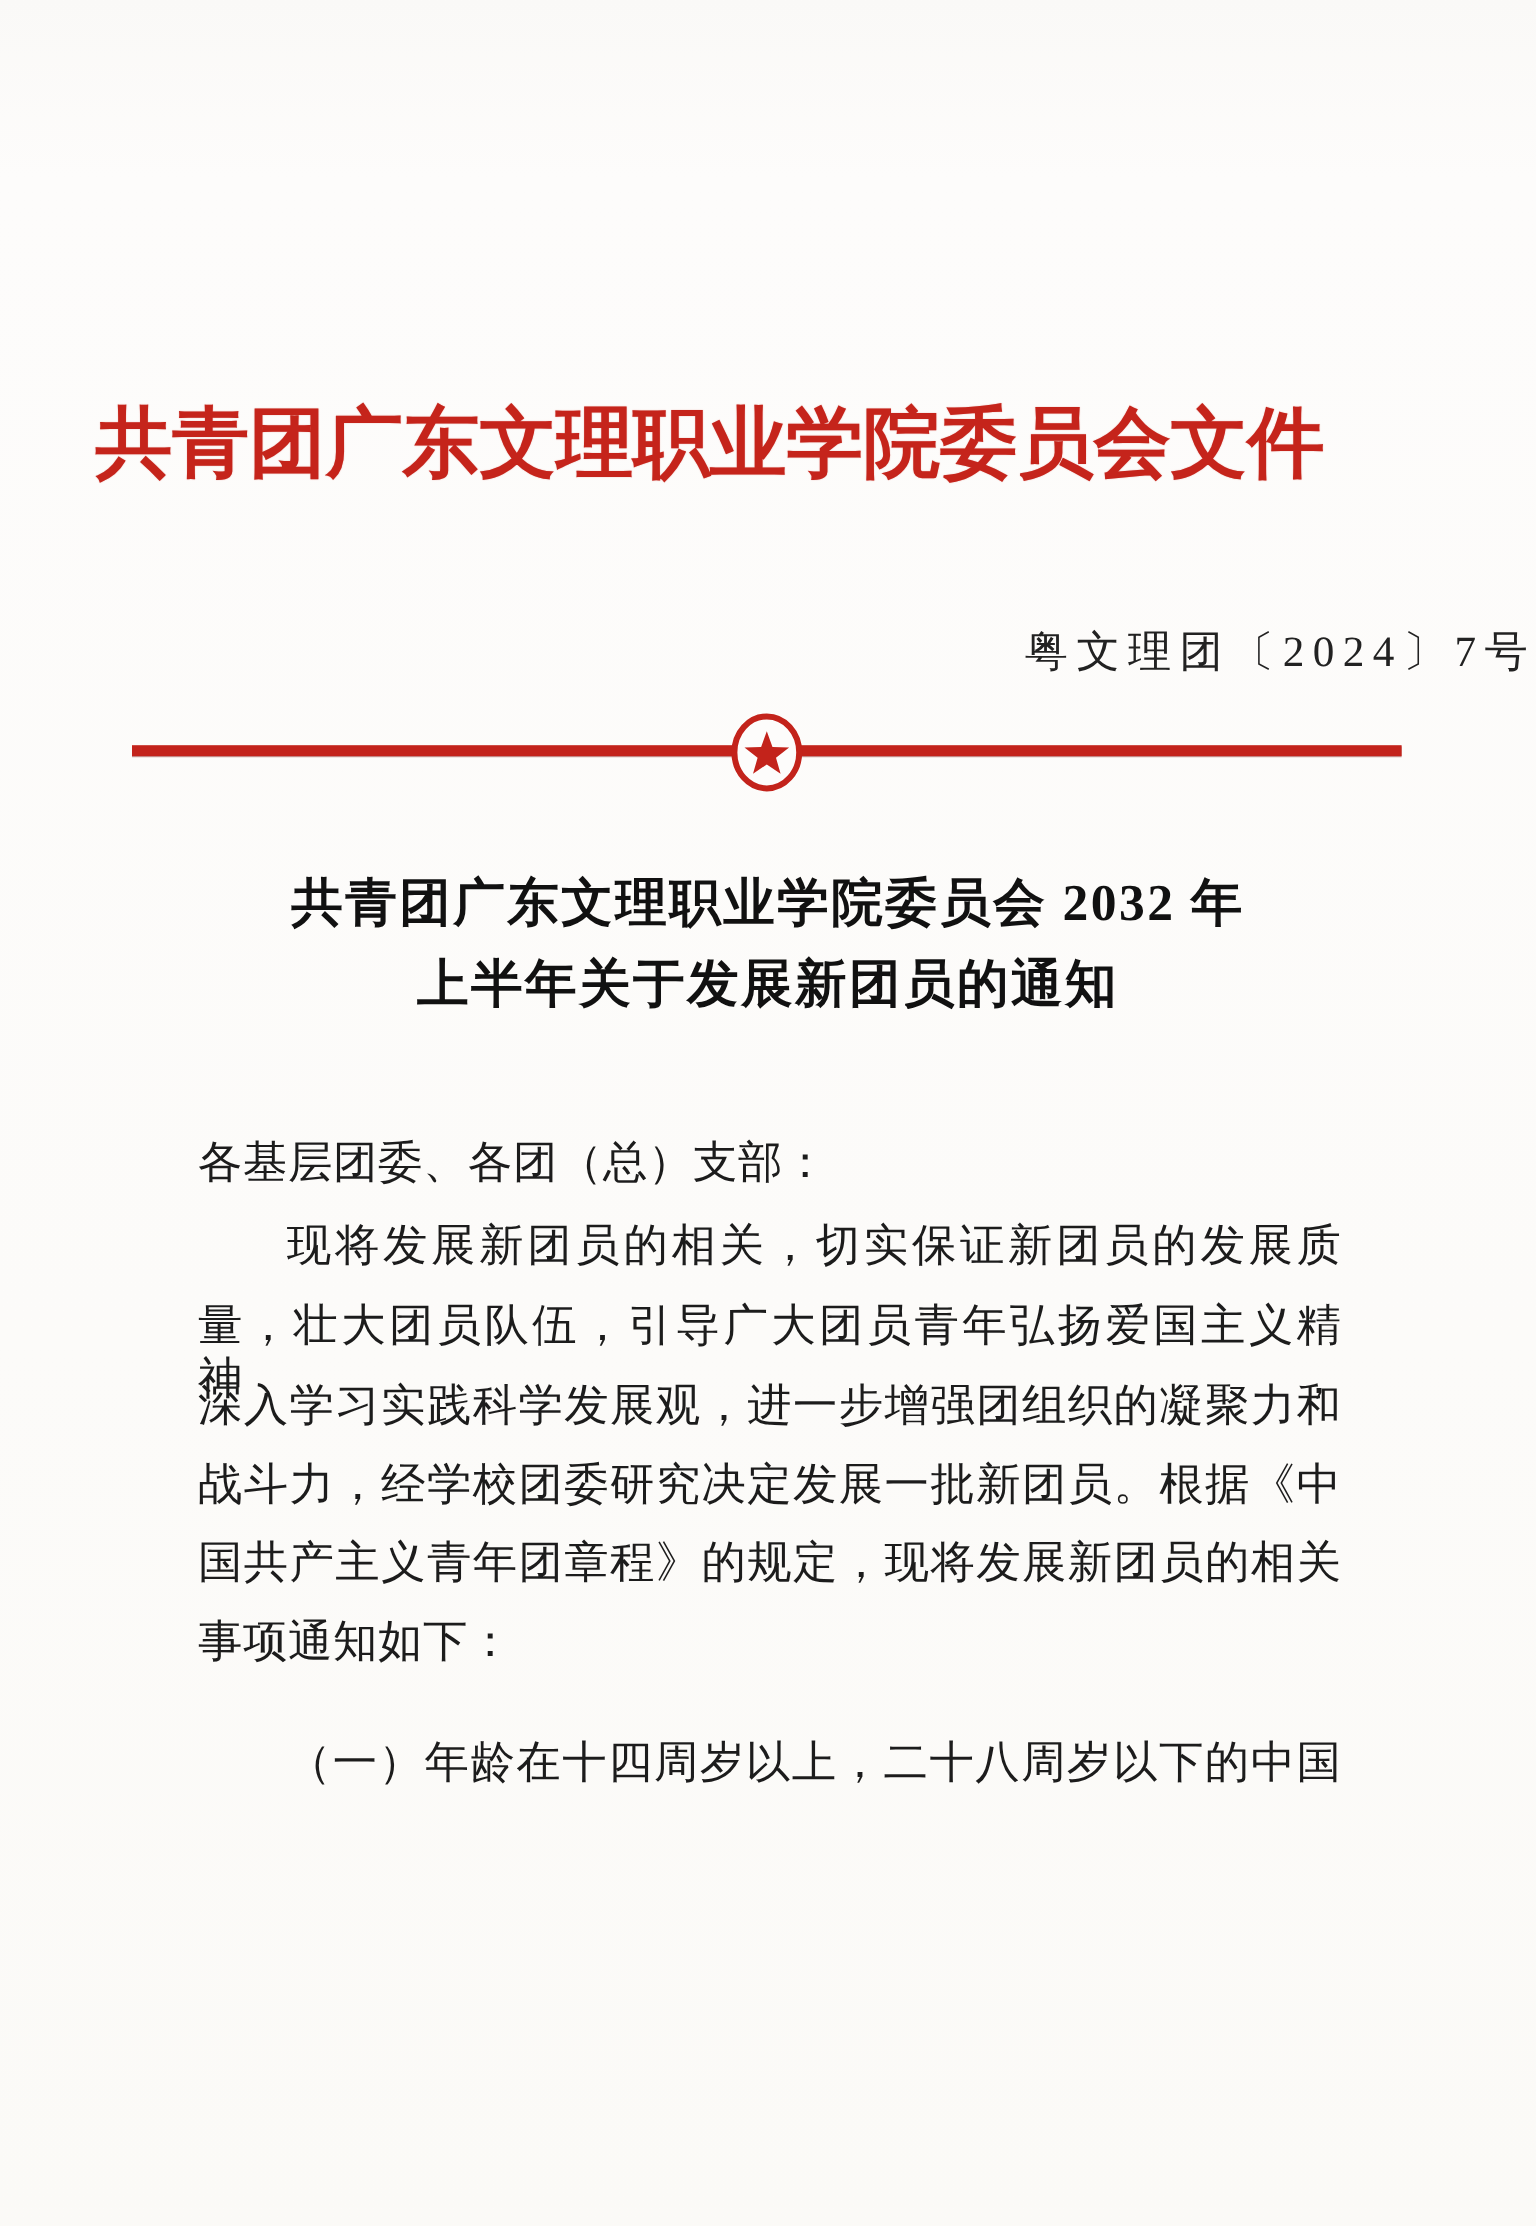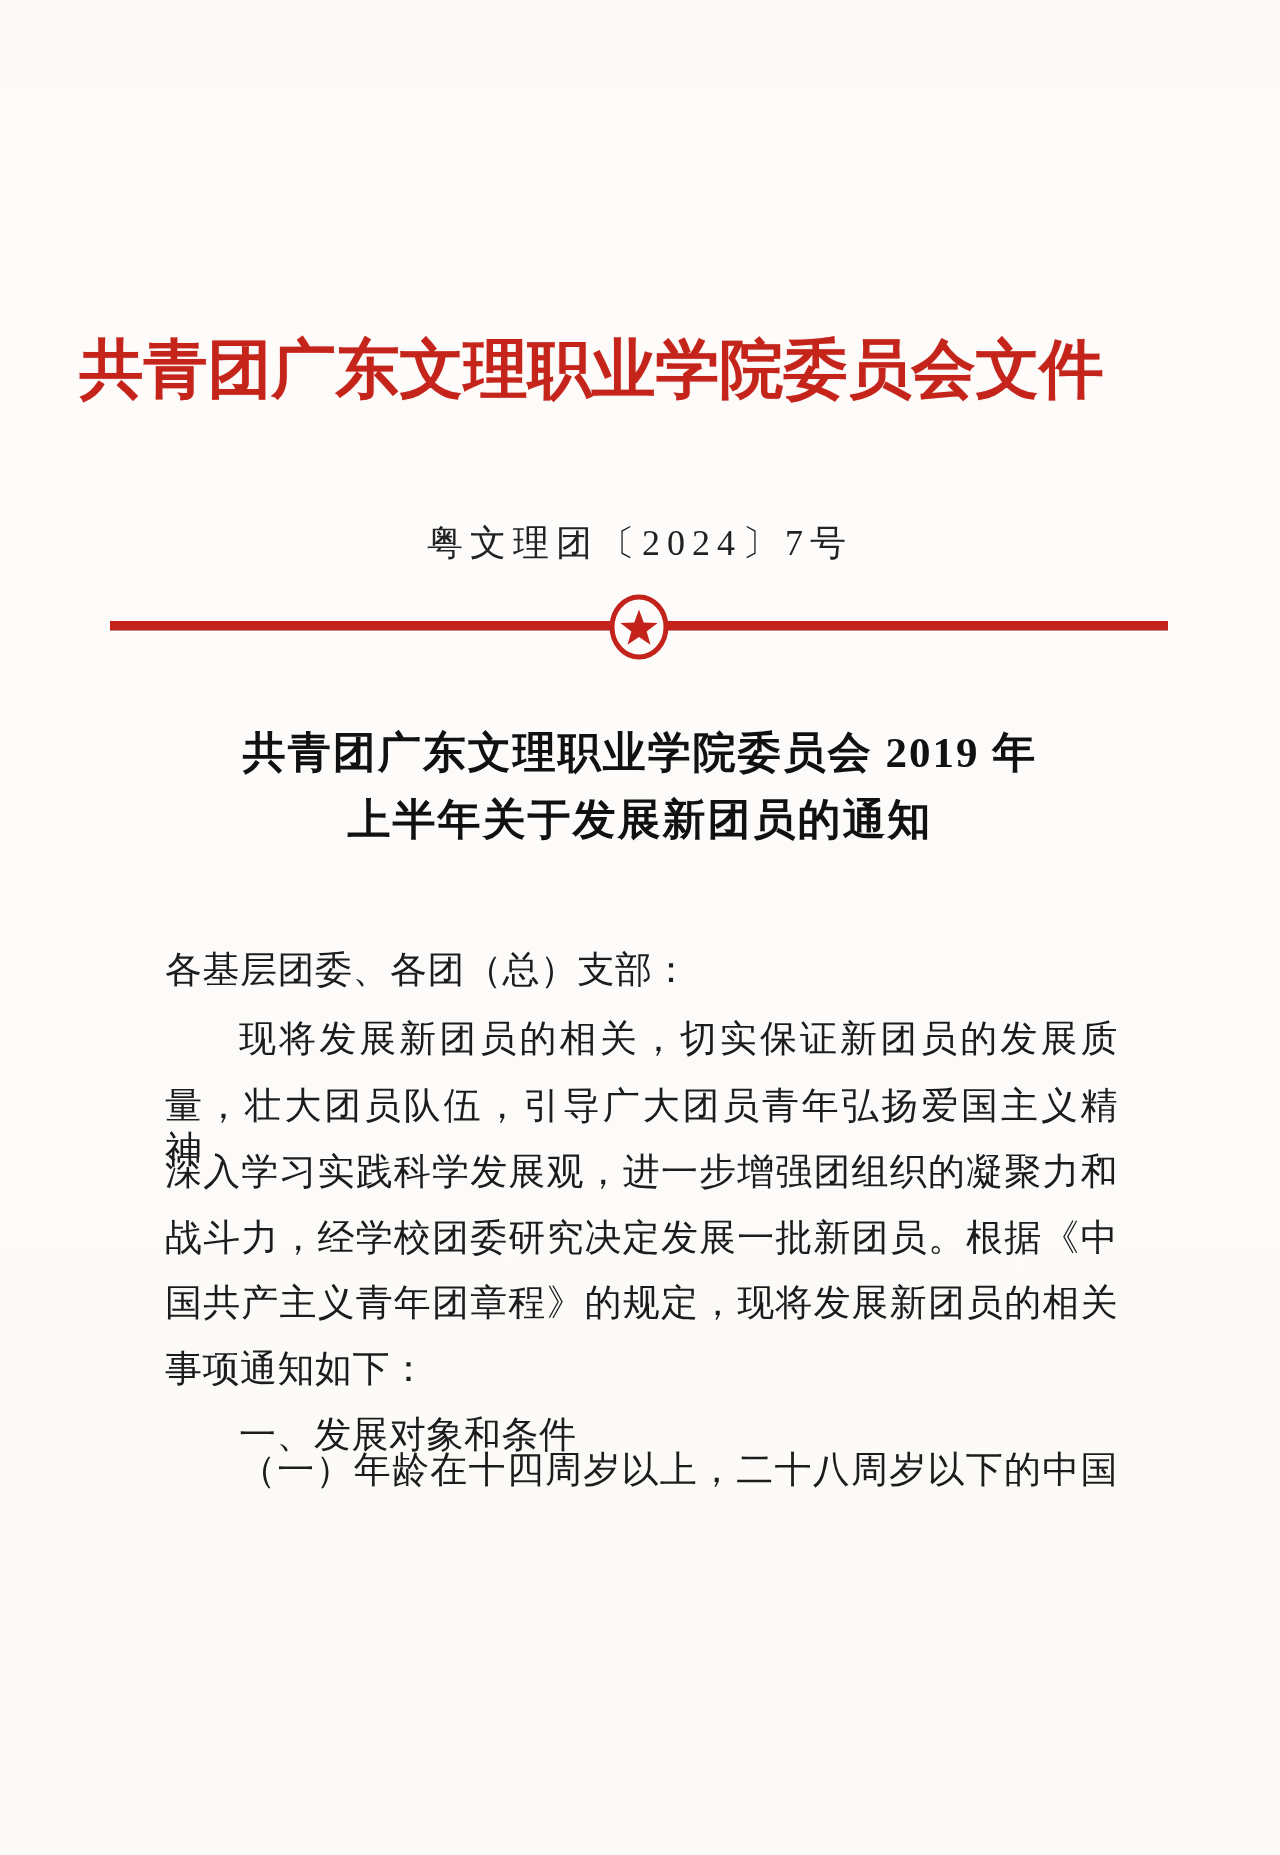--- a/index.html
+++ b/index.html
@@ -26,21 +26,21 @@
     color: #c5241b;
     letter-spacing: 0px;
     text-shadow: 0 0 1px rgba(197,36,27,0.45);
     white-space: nowrap;
   }
   .doc-number {
     position: absolute;
     top: 520px;
     left: 0;
     width: 1280px;
-    text-align: center;
+    text-align: right;
     font-size: 36px;
     line-height: 46px;
     letter-spacing: 7px;
     color: #222;
     white-space: nowrap;
   }
   .divider-line {
     position: absolute;
     top: 621px;
     left: 110px;
@@ -95,36 +95,35 @@
 
   <div class="doc-number">粤文理团〔2024〕7号</div>
 
   <div class="divider-line"></div>
 
   <svg class="star-emblem" viewBox="-33 -34 66 68">
     <ellipse cx="0" cy="0" rx="27" ry="30" fill="#fdfcfb" stroke="#c3231b" stroke-width="5"></ellipse>
     <polygon fill="#c3231b" transform="translate(0,2) scale(1.15)" points="0,-17 4.11,-5.66 16.17,-5.25 6.66,2.16 9.99,13.75 0,7 -9.99,13.75 -6.66,2.16 -16.17,-5.25 -4.11,-5.66"></polygon>
   </svg>
 
-  <div class="notice-title l1">共青团广东文理职业学院委员会 2019 年</div>
+  <div class="notice-title l1">共青团广东文理职业学院委员会 2032 年</div>
 
   <div class="notice-title l2">上半年关于发展新团员的通知</div>
 
   <div class="bodyline" style="top:948px">各基层团委、各团（总）支部：</div>
 
   <div class="bodyline just indent" style="top:1017px">现将发展新团员的相关，切实保证新团员的发展质</div>
 
   <div class="bodyline just" style="top:1084px">量，壮大团员队伍，引导广大团员青年弘扬爱国主义精神，</div>
 
   <div class="bodyline just" style="top:1150px">深入学习实践科学发展观，进一步增强团组织的凝聚力和</div>
 
   <div class="bodyline just" style="top:1281px">国共产主义青年团章程》的规定，现将发展新团员的相关</div>
 
   <div class="bodyline just" style="top:1216px">战斗力，经学校团委研究决定发展一批新团员。根据《中</div>
 
   <div class="bodyline" style="top:1347px">事项通知如下：</div>
 
-  <div class="bodyline indent" style="top:1413px">一、发展对象和条件</div>
 
   <div class="bodyline just indent" style="top:1448px">（一）年龄在十四周岁以上，二十八周岁以下的中国</div>
 
 
 </div>
 
 </body></html>

